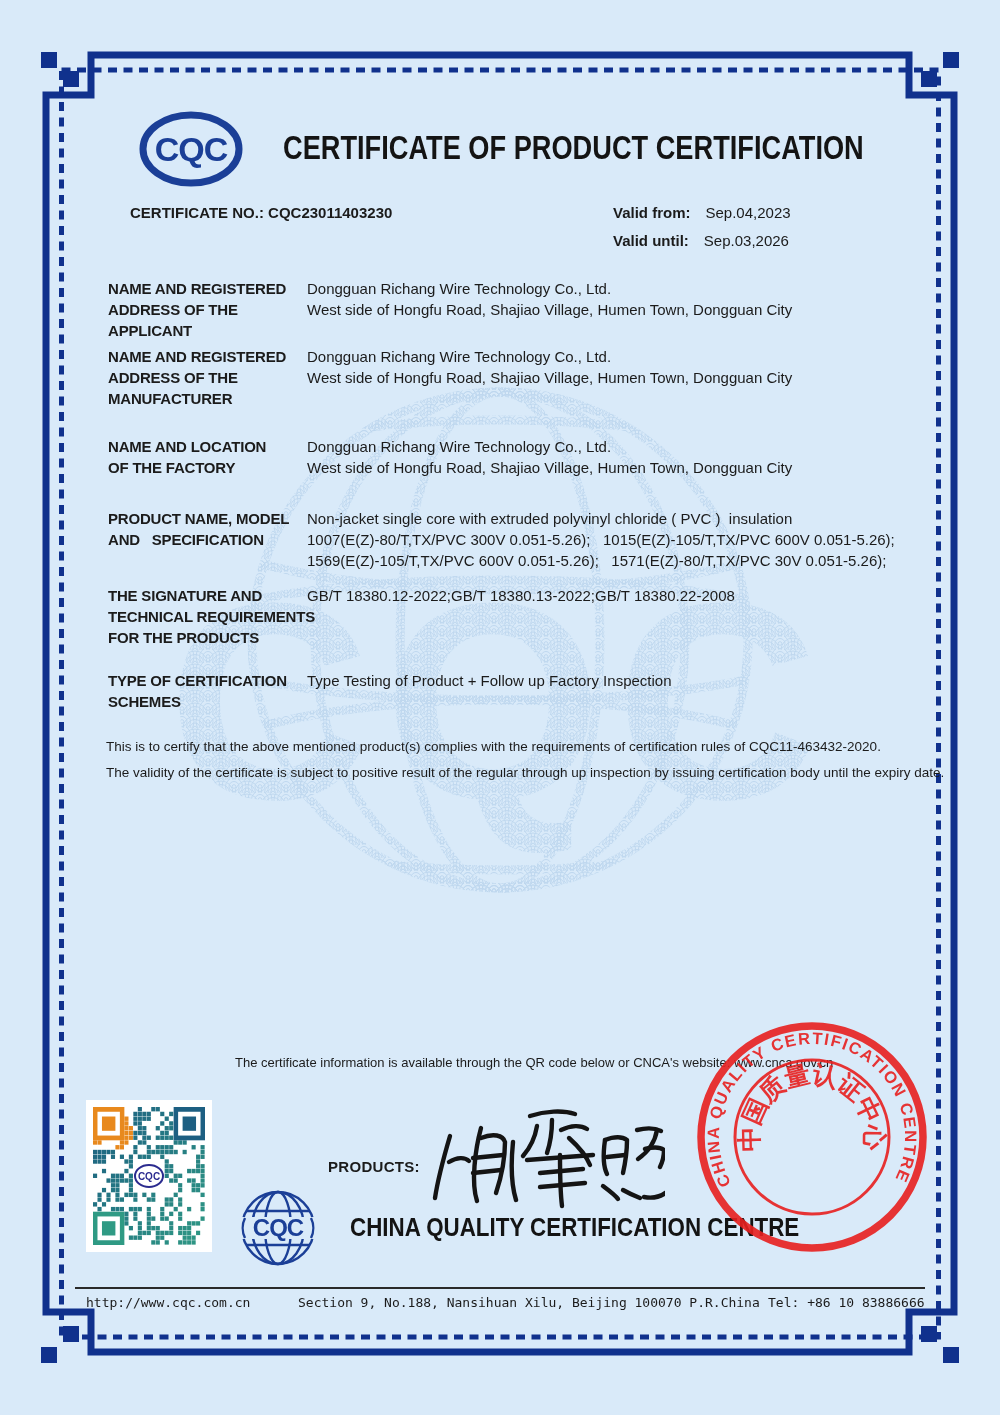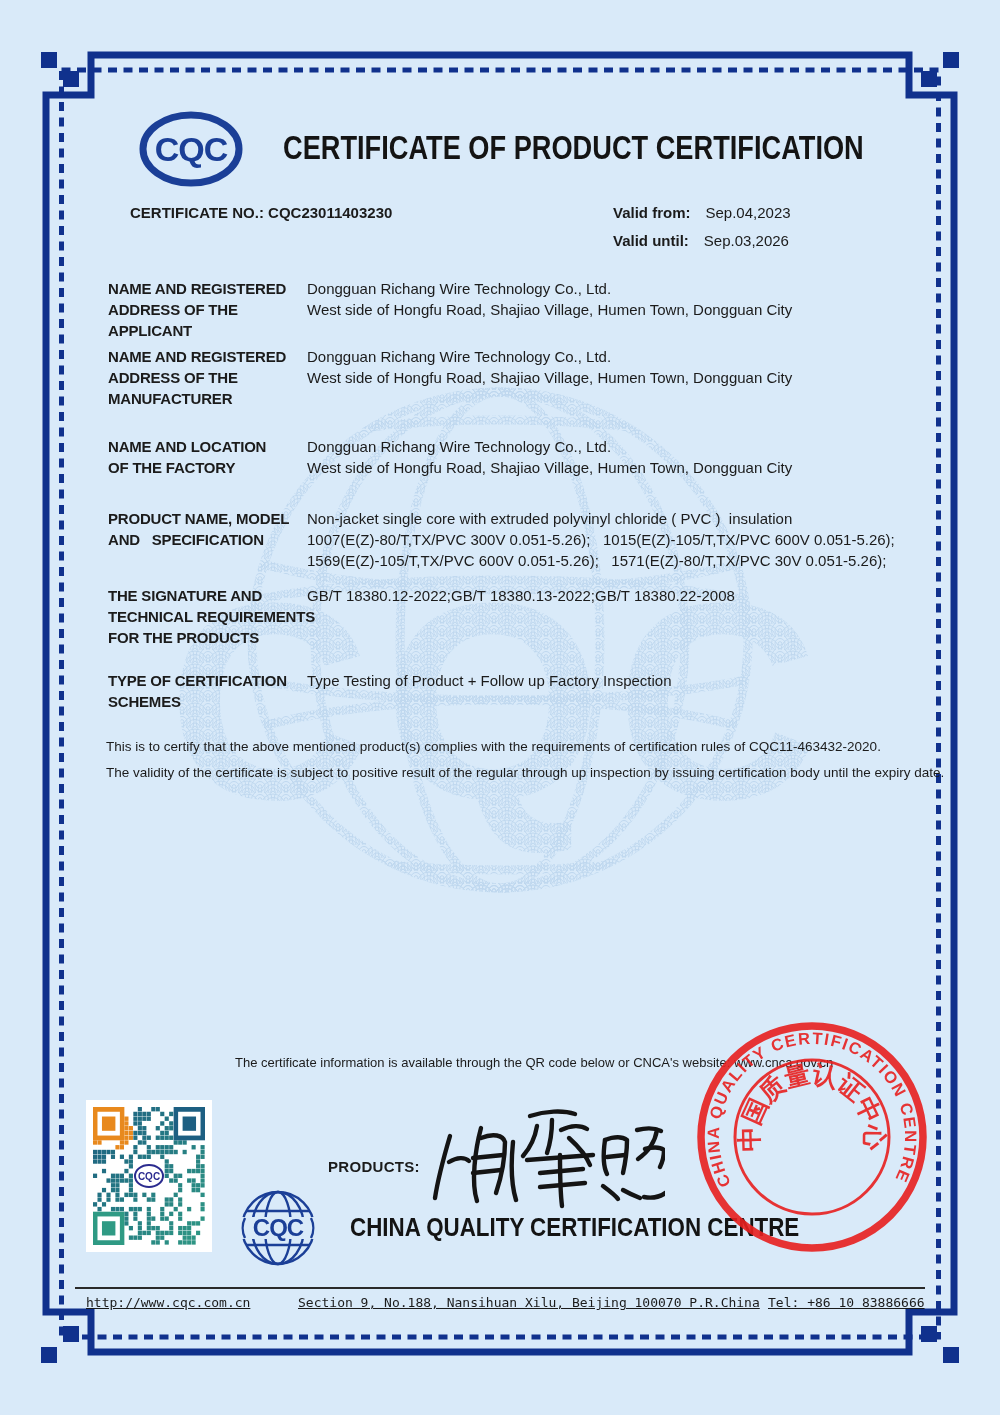--- a/index.html
+++ b/index.html
@@ -53,21 +53,21 @@
   .sig-draw{left:425px; top:1098px; width:240px; height:115px;}
 
   .issuer-logo{left:238px; top:1188px; width:80px; height:80px;}
   .issuer-name{left:350px; top:1212px; white-space:nowrap;}
   .issuer-name span{
     display:inline-block; font-weight:bold; font-size:26px; color:#141414;
     transform:scaleX(.86); transform-origin:left center;
   }
 
   .footer-line{left:75px; top:1287px; width:850px; height:2px; background:#2a2a2a;}
-  .footer-text{top:1295px; font-family:"DejaVu Sans Mono", monospace; font-size:13px; white-space:nowrap;text-decoration:underline;}
+  .footer-text{top:1295px; font-family:"DejaVu Sans Mono", monospace; font-size:13px; white-space:nowrap;}
   .f-web{left:86px;}
   .f-addr{left:298px;}
   .f-tel{left:768px;}
 </style>
 </head>
 <body>
 
 <div class="page">
 
   <svg class="layer watermark" width="1000" height="1415" viewBox="0 0 1000 1415">

